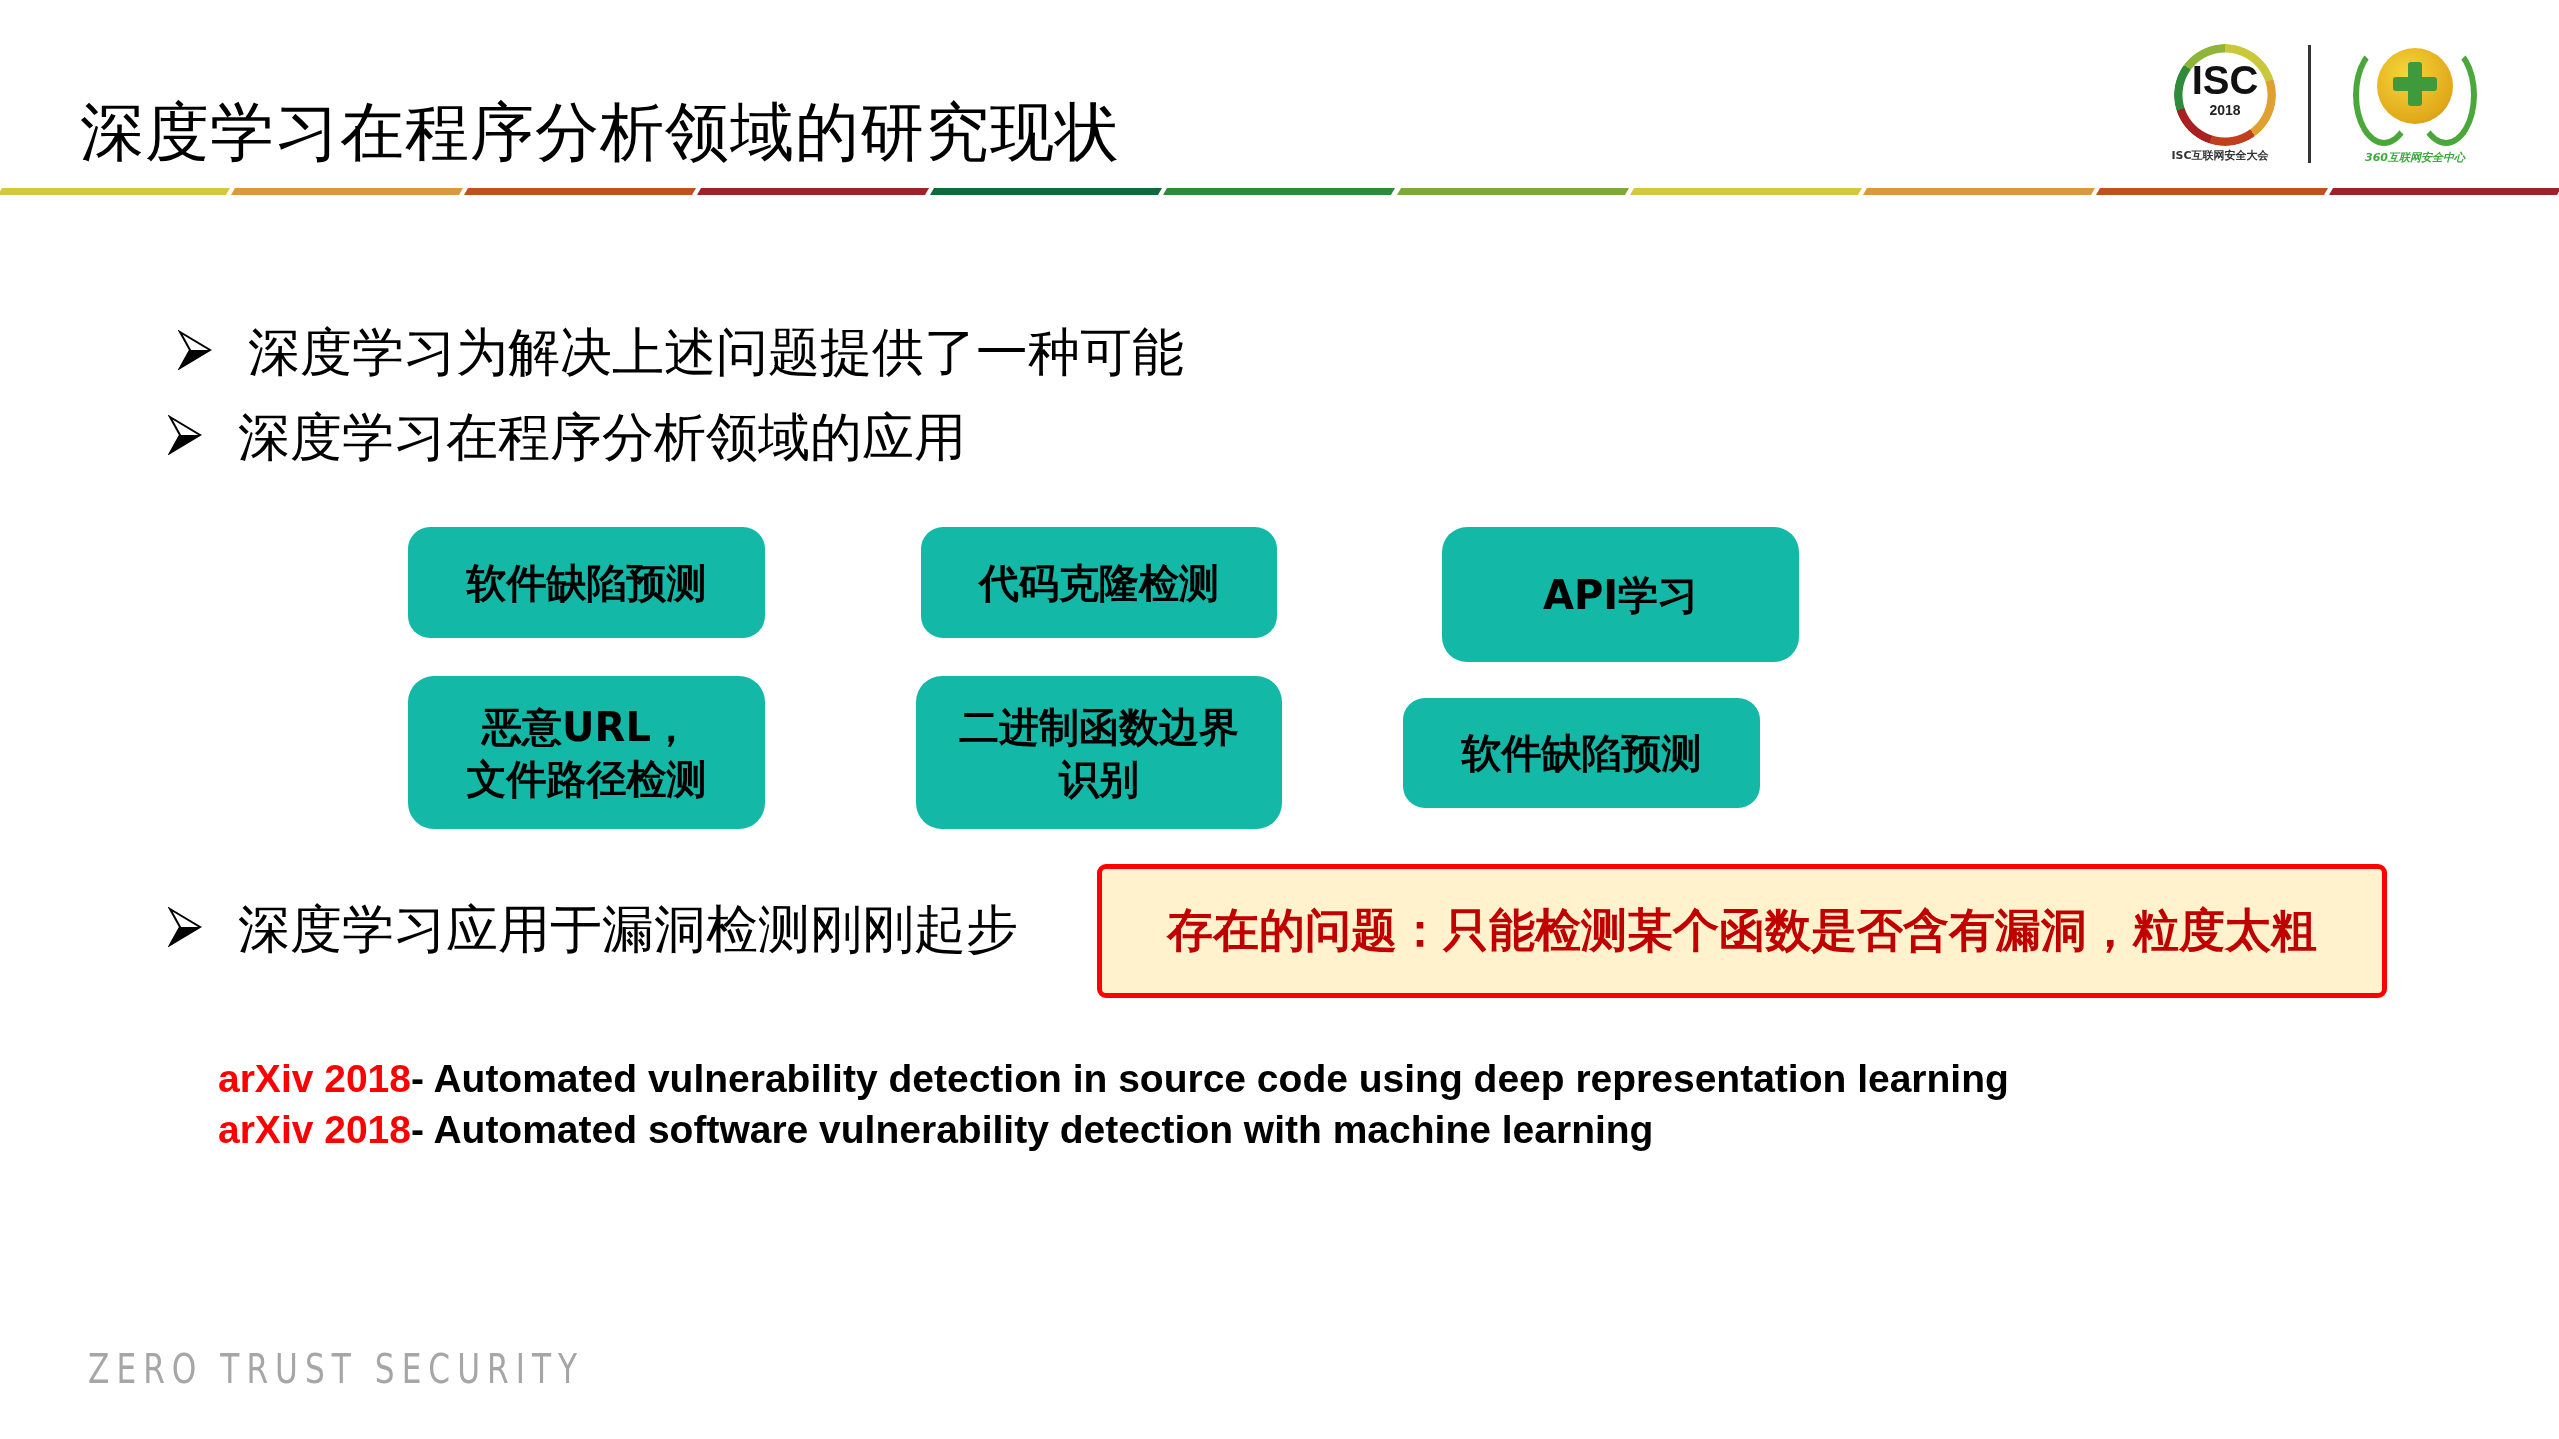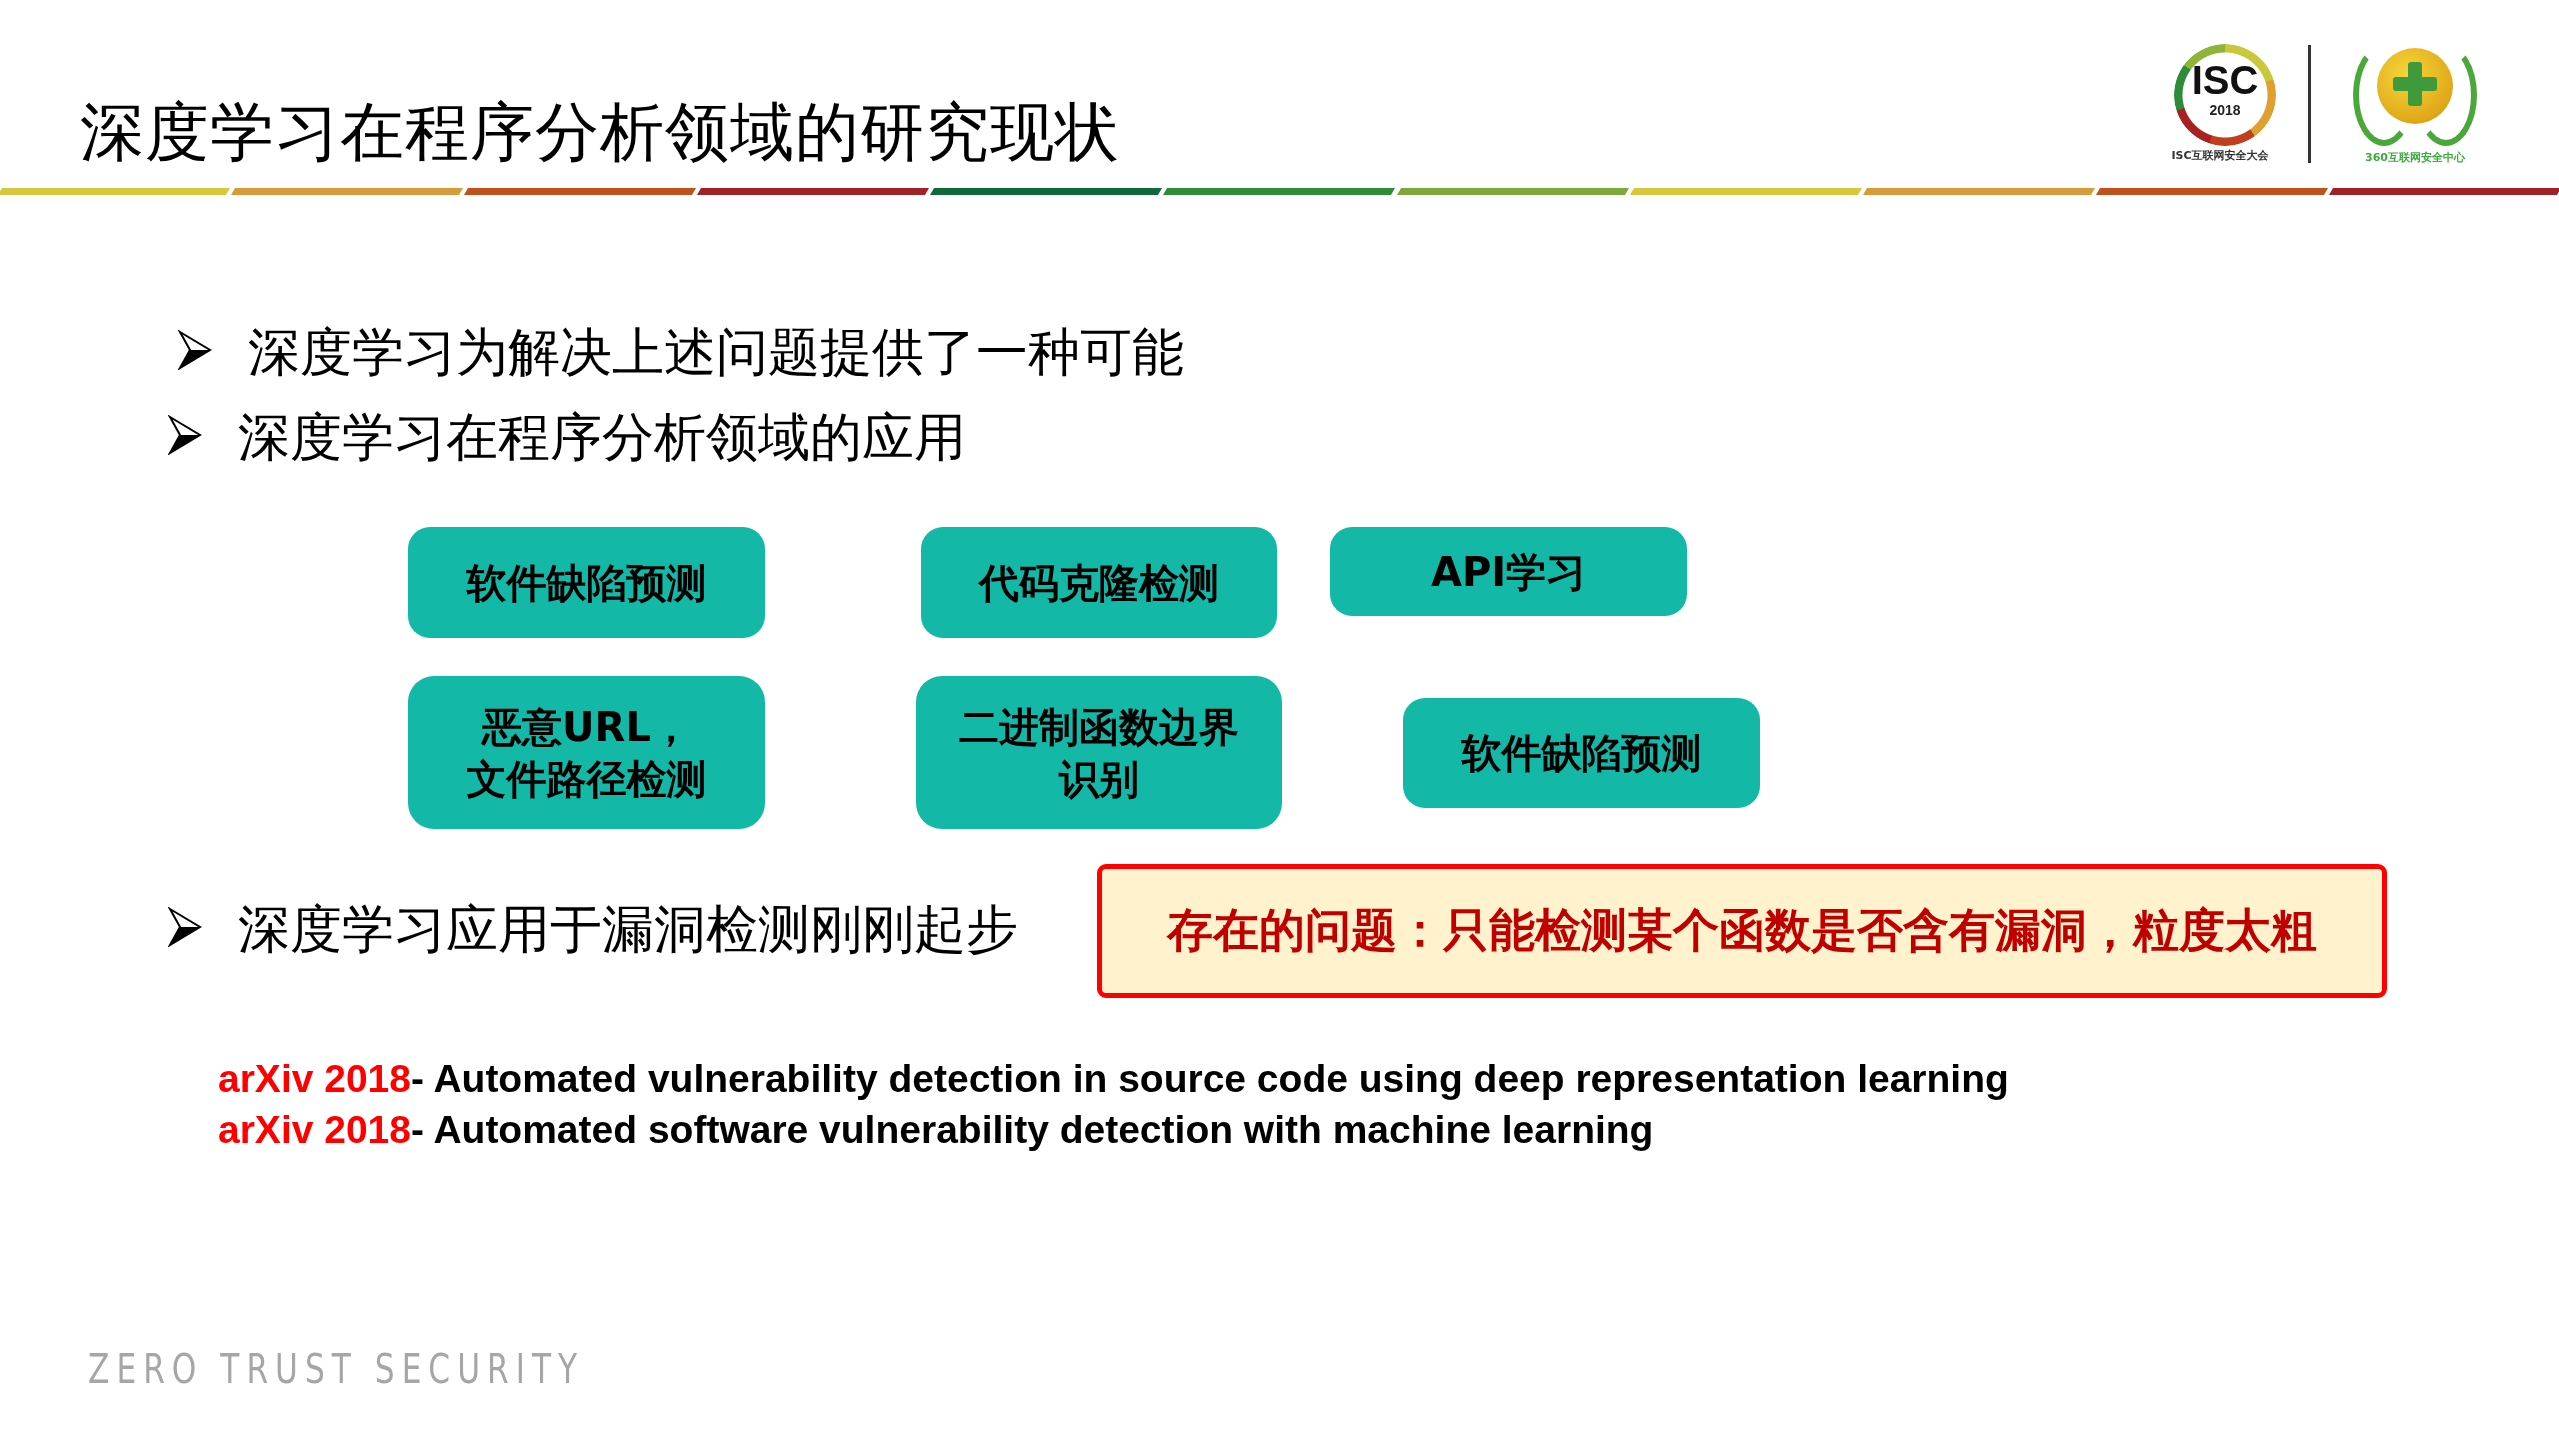--- a/index.html
+++ b/index.html
@@ -11,21 +11,21 @@
   .stripe { height: 7px; flex: 1; transform: skewX(-30deg); }
   .logo-isc { left: 2150px; top: 40px; width: 140px; height: 130px; }
   .isc-ring { position: absolute; left: 24px; top: 4px; width: 90px; height: 90px; border-radius: 50%;
               border: 6px solid transparent;
               background: conic-gradient(#c8c83a 0 20%, #e0a030 20% 40%, #c0401e 40% 55%, #a82020 55% 70%, #2e8b3a 70% 85%, #8fb43a 85% 100%) border-box;
               -webkit-mask: radial-gradient(circle, transparent 42px, #000 43px); mask: radial-gradient(circle, transparent 42px, #000 43px); }
   .isc-text { position: absolute; left: 24px; top: 18px; width: 102px; text-align: center; font-family: "Liberation Sans", sans-serif; font-weight: bold; font-size: 40px; line-height: 44px; color: #111; }
   .isc-year { position: absolute; left: 24px; top: 62px; width: 102px; text-align: center; font-family: "Liberation Sans", sans-serif; font-weight: bold; font-size: 14px; color: #222; }
   .isc-label { position: absolute; left: 0; top: 108px; width: 140px; text-align: center; font-size: 11px; font-weight: bold; color: #333; white-space: nowrap; }
   .logo-divider { left: 2308px; top: 45px; width: 3px; height: 118px; background: #333; }
-  .logo-360 { left: 2335px; top: 38px; width: 160px; height: 132px; }
+  .logo-360 { left: 2335px; top: 38px; width: 160px; height: 132px; font-style: italic; }
   .laurel-l, .laurel-r { position: absolute; top: 6px; width: 50px; height: 90px; border: 6px solid #4aa83a; border-radius: 50%; }
   .laurel-l { left: 18px; border-right-color: transparent; border-top-color: transparent; }
   .laurel-r { right: 18px; border-left-color: transparent; border-top-color: transparent; }
   .globe { position: absolute; left: 42px; top: 10px; width: 76px; height: 76px; border-radius: 50%;
            background: radial-gradient(circle at 40% 35%, #f6d73a, #e0a81a 70%, #c08a10); }
   .plus-v { position: absolute; left: 73px; top: 24px; width: 14px; height: 44px; background: #3e9a3a; border-radius: 3px; }
   .plus-h { position: absolute; left: 58px; top: 39px; width: 44px; height: 14px; background: #3e9a3a; border-radius: 3px; }
   .label-360 { position: absolute; left: 0; top: 112px; width: 160px; text-align: center; font-size: 11px; font-weight: bold; color: #3eaa3e; white-space: nowrap; }
   .bullet { font-size: 52px; line-height: 64px; white-space: nowrap; display: flex; align-items: center; }
   .box { position: absolute; background: #14b8a6; border-radius: 22px; display: flex; align-items: center; justify-content: center; text-align: center;
@@ -95,21 +95,21 @@
     <svg width="34" height="40" viewBox="0 0 34 40">
         <polygon points="2,2 32,20 2,38 12,20" fill="#fff" stroke="#000" stroke-width="2"></polygon>
         <polygon points="12,20 32,20 2,38" fill="#000"></polygon>
       </svg>
   </span>
   <span>深度学习应用于漏洞检测刚刚起步</span>
 </div>
 
 <div class="box" style="left:408px; top:527px; width:357px; height:111px;">软件缺陷预测</div>
 <div class="box" style="left:921px; top:527px; width:356px; height:111px;">代码克隆检测</div>
-<div class="box" style="left:1330px; top:527px; width:357px; height:89px;">API学习</div>
+<div class="box" style="left:1442px; top:527px; width:357px; height:135px;border-radius:25px;">API学习</div>
 <div class="box" style="left:408px; top:676px; width:357px; height:153px; border-radius:26px;">恶意URL，
 文件路径检测</div>
 <div class="box" style="left:916px; top:676px; width:366px; height:153px; border-radius:26px;">二进制函数边界
 识别</div>
 <div class="box" style="left:1403px; top:698px; width:357px; height:110px;">软件缺陷预测</div>
 
 <div class="abs callout">存在的问题：只能检测某个函数是否含有漏洞，粒度太粗</div>
 
 <div class="abs refs">
   <div><span class="ref-venue">arXiv 2018</span><span>- Automated vulnerability detection in source code using deep representation learning</span></div>

